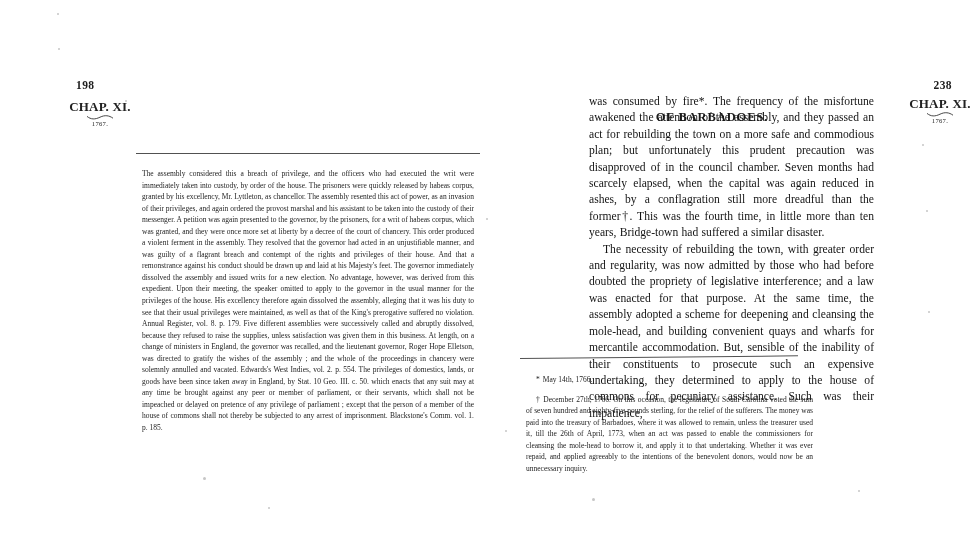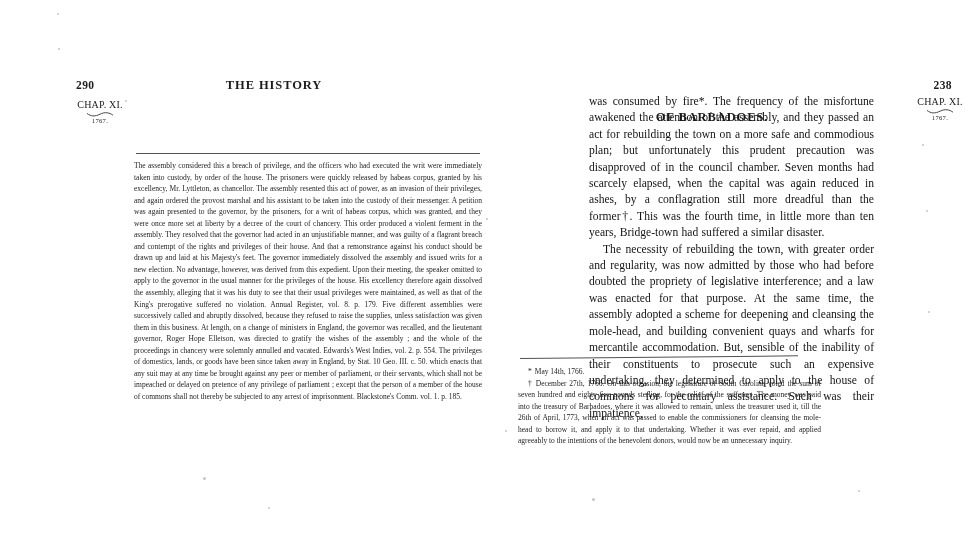--- a/index.html
+++ b/index.html
@@ -68,23 +68,23 @@
     text-align: center;
     font-size: 7.4px;
     line-height: 1.25;
     color: #222;
     letter-spacing: 0.2px;
   }
   .page-left .margin-note { left: 68px; top: 99px; }
   .page-right .margin-note { right: 8px; top: 96px; }
   .margin-chap {
     font-variant: small-caps;
-    font-weight: 400;
+    font-weight: 700;
     white-space: nowrap;
-    font-size: 10px;
+    font-size: 13px;
   }
   .margin-swash {
     display: block;
     margin: 0 auto;
     width: 30px;
     height: 5px;
   }
   .margin-year {
     font-size: 6.6px;
     letter-spacing: 0.3px;
@@ -145,41 +145,40 @@
   .page-left .footnotes {
     left: 134px;
     top: 160px;
     width: 348px;
   }
   .page-right .footnotes {
     left: 28px;
     top: 366px;
     width: 303px;
   }
-  .footnotes p { margin: 0; }
+  .footnotes p { margin: 8px; }
   .footnotes p.fn-marked { text-indent: 10px; }
 
   
   .speck {
     position: absolute;
     background: #8d8d8d;
     border-radius: 50%;
     opacity: 0.5;
   }
 </style>
 </head>
 <body>
 
 <div class="spread">
 
   <div class="page page-left">
 
-    <div class="folio">290</div>
-
-    <div class="running-head">THE HISTORY</div>
+    <div class="folio">198</div>
+
 
     <div class="margin-note">
       <div class="margin-chap">CHAP. XI.</div>
       <svg class="margin-swash" viewBox="0 0 30 5">
         <path d="M2 1.4 C6 4.6, 10 4.6, 15 2.2 C20 -0.2, 24 0.4, 28 3.2" fill="none" stroke="#333" stroke-width="0.9"></path>
       </svg>
       <div class="margin-year">1767.</div>
     </div>
 
 

